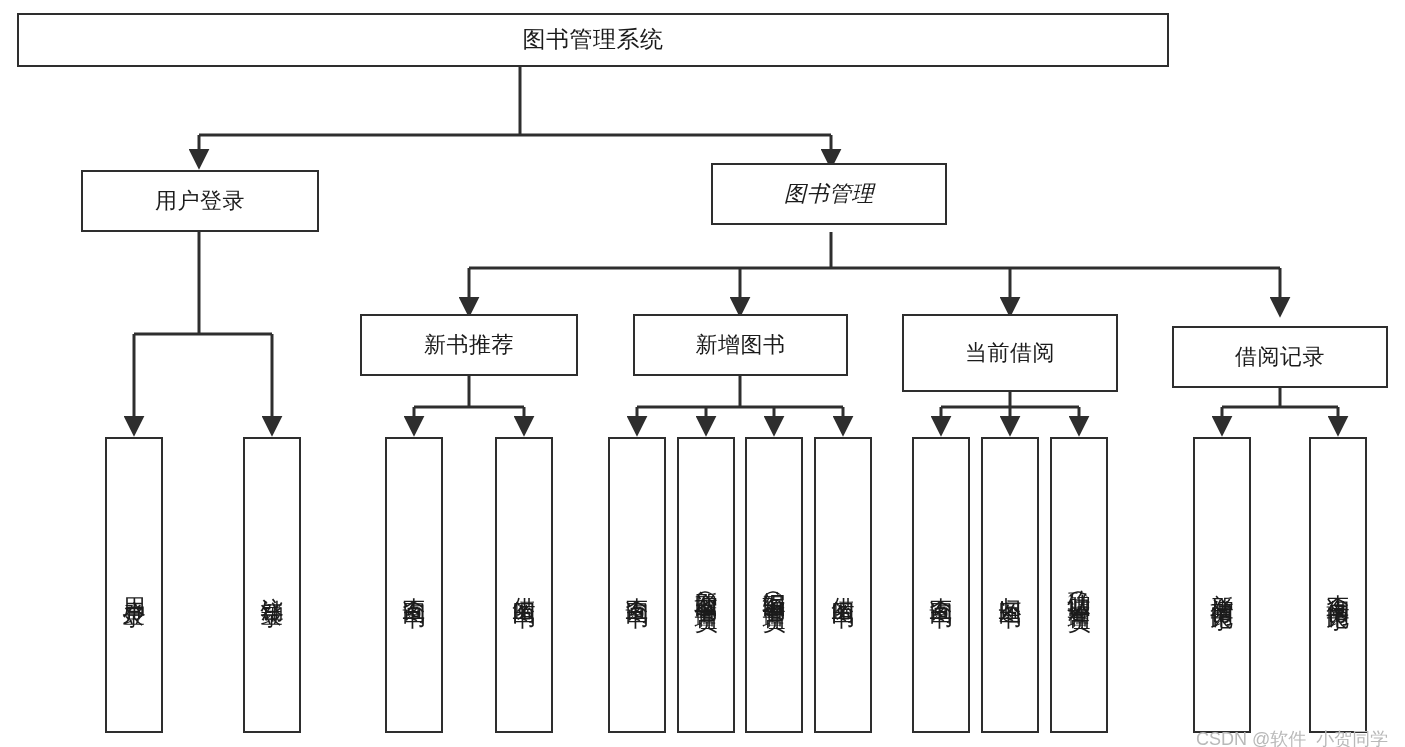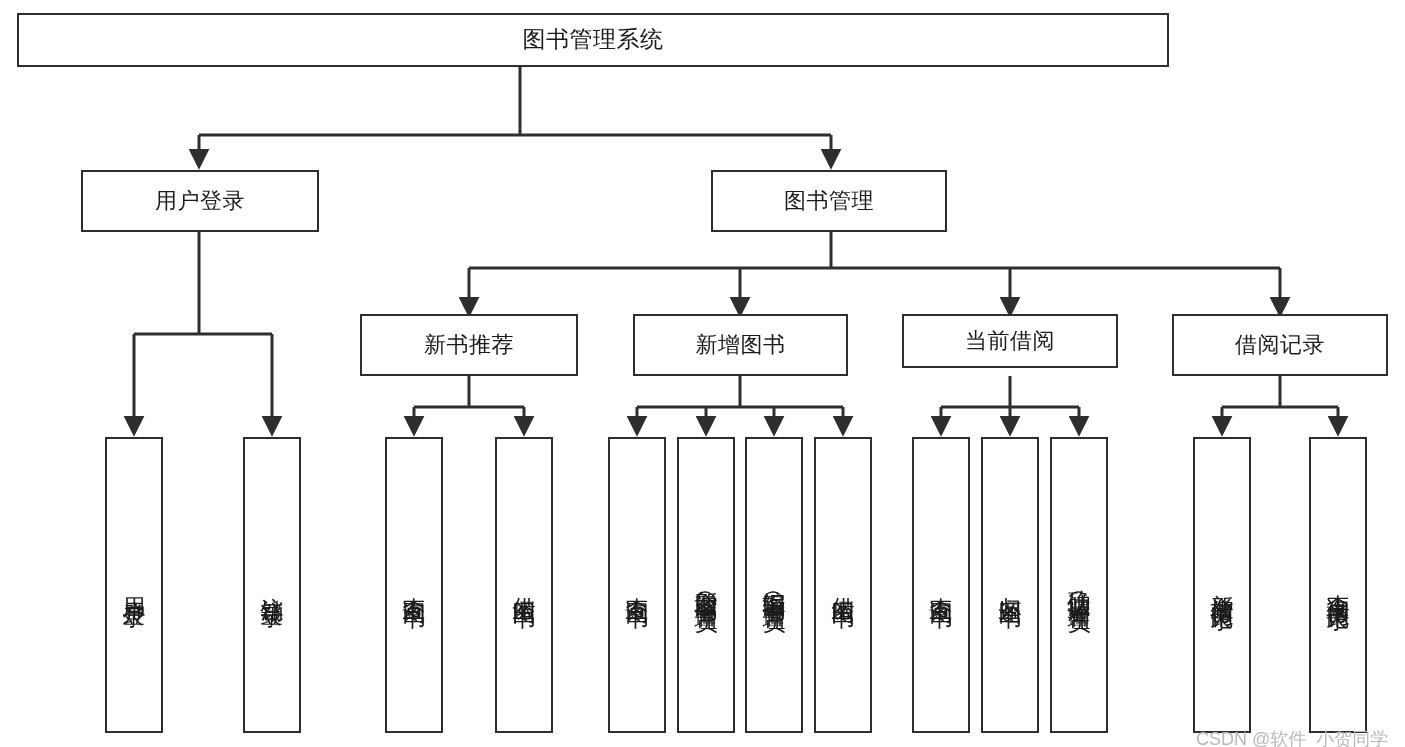--- a/index.html
+++ b/index.html
@@ -126,34 +126,34 @@
     </g>
   </svg>
 
   <div class="node h root" style="left:17px; top:13px; width:1152px; height:54px;">
     <span class="label">图书管理系统</span>
   </div>
 
   <div class="node h" style="left:81px; top:170px; width:238px; height:62px;">
     <span class="label">用户登录</span>
   </div>
-  <div class="node h" style="left:711px; top:170px; width:236px; height:62px;">
+  <div class="node h" style="left:711px; top:163px; width:236px; height:62px;font-style:italic;">
     <span class="label">图书管理</span>
   </div>
 
   <div class="node h" style="left:360px; top:314px; width:218px; height:62px;">
     <span class="label">新书推荐</span>
   </div>
   <div class="node h" style="left:633px; top:314px; width:215px; height:62px;">
     <span class="label">新增图书</span>
   </div>
-  <div class="node h" style="left:902px; top:314px; width:216px; height:54px;">
+  <div class="node h" style="left:902px; top:314px; width:216px; height:78px;">
     <span class="label">当前借阅</span>
   </div>
-  <div class="node h" style="left:1172px; top:314px; width:216px; height:62px;align-items:center;">
+  <div class="node h" style="left:1172px; top:326px; width:216px; height:62px;align-items:center;">
     <span class="label">借阅记录</span>
   </div>
 
   <div class="node v" style="left:105px; top:437px; width:58px; height:296px;">
     <span class="label">用户登录</span>
   </div>
   <div class="node v" style="left:243px; top:437px; width:58px; height:296px;">
     <span class="label">注销登录</span>
   </div>
 

